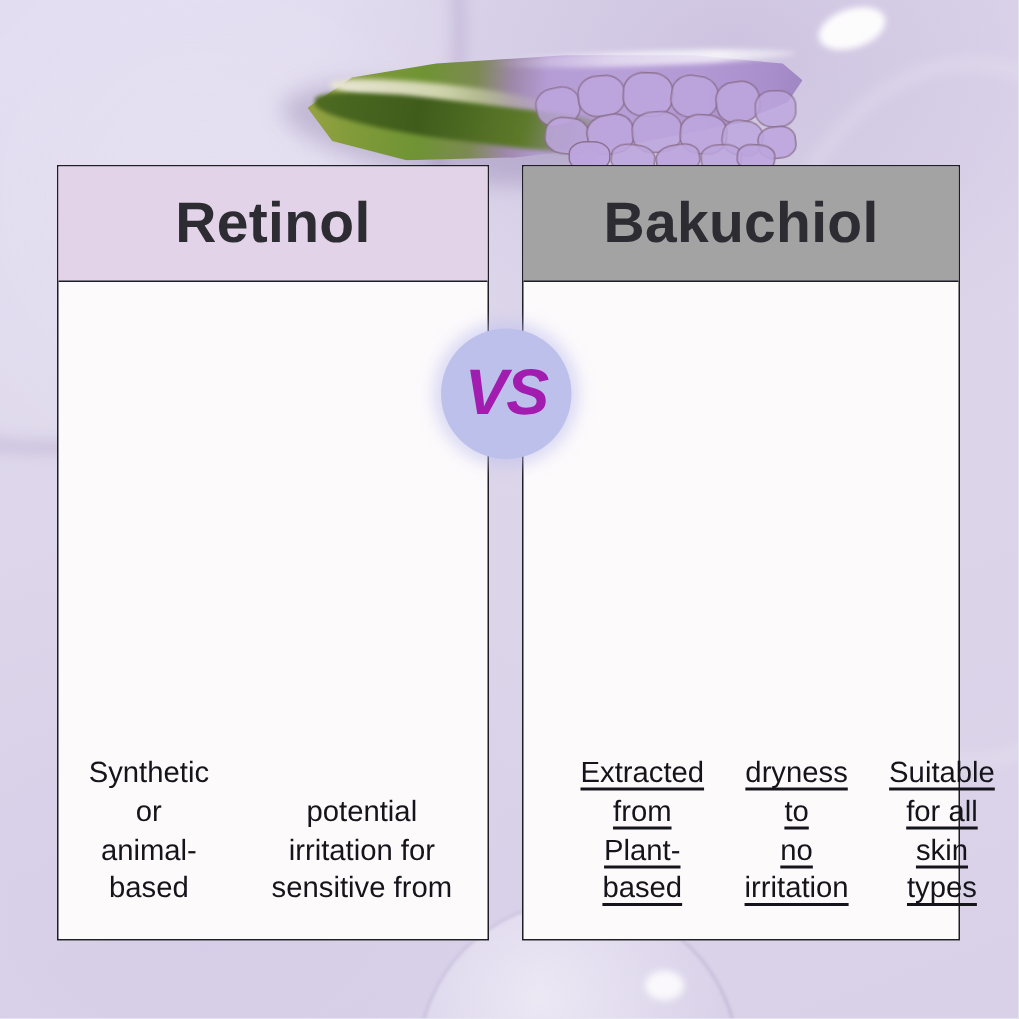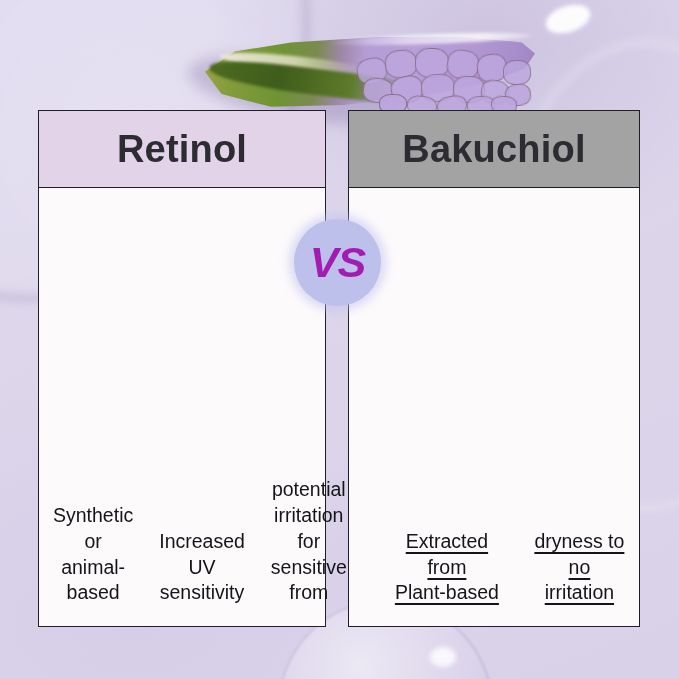--- a/index.html
+++ b/index.html
@@ -275,35 +275,36 @@
     <div class="leaf-edge-hi"></div>
   </div>
 
   <div class="card" id="card-left">
     <div class="card-header">
       <div class="card-title">Retinol</div>
     </div>
     <div class="card-body">
       <div class="feature">Synthetic or
 animal-based</div>
-      <div class="feature">Increased UV sensitivity</div>
       <div class="feature">potential irritation for
 sensitive from</div>
     </div>
   </div>
 
   <div class="card" id="card-right">
     <div class="card-header">
       <div class="card-title">Bakuchiol</div>
     </div>
     <div class="card-body">
       <div class="feature">Extracted from
 Plant-based</div>
       <div class="feature">dryness to
 no irritation</div>
+      <div class="feature">Suitable for all
+skin types </div>
     </div>
   </div>
 
   <div id="vs-badge">
     <span class="vs-text">VS</span>
   </div>
 
 </div>
 
 </body></html>

